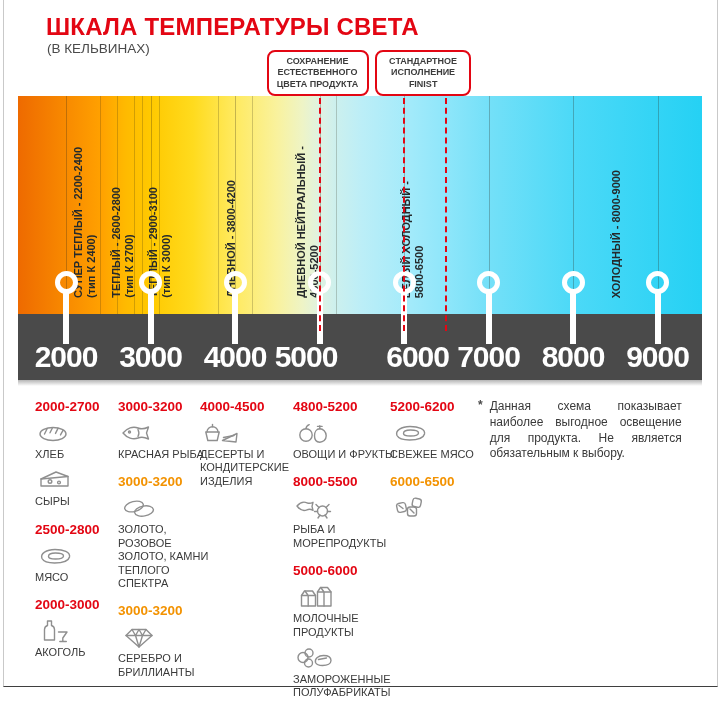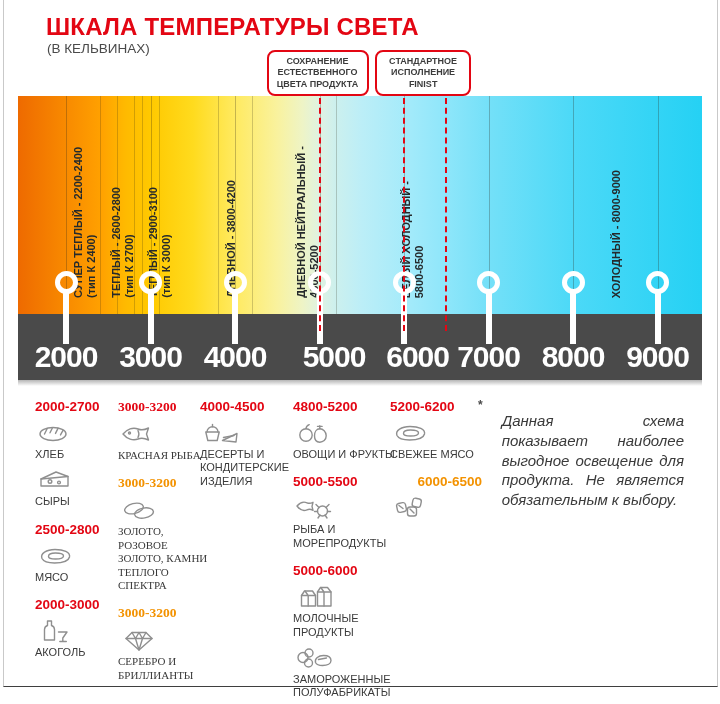--- a/index.html
+++ b/index.html
@@ -46,21 +46,21 @@
   .col{position:absolute;top:0;}
   .grp-hdr{font-size:13.5px;font-weight:bold;margin:13px 0 5px;}
   .grp:first-child .grp-hdr{margin-top:3px;}
   .item{margin:0 0 5px;}
   .item svg{display:block;margin:1px 0 1px 1px;}
   .lbl{font-size:11px;color:#3a3a3a;line-height:1.22;}
 
   
   #note{position:absolute;left:478px;top:399px;width:218px;display:flex;gap:7px;}
   #note .star{font-size:12px;font-weight:bold;color:#4a4a4a;line-height:1.1;}
-  #note p{margin:12px;width:192px;font-size:15px;line-height:1.32;color:#3a3a3a;text-align:justify;font-style:italic;}
+  #note p{margin:0;width:192px;font-size:12px;line-height:1.32;color:#3a3a3a;text-align:justify;}
 
   .hidden-defs{position:absolute;width:0;height:0;overflow:hidden;}
 </style>
 </head>
 <body>
 
 <div id="page">
   <div id="frame"></div>
   <h1 id="title">ШКАЛА ТЕМПЕРАТУРЫ СВЕТА</h1>
   <div id="subtitle">(В КЕЛЬВИНАХ)</div>
@@ -85,21 +85,21 @@
       <div class="ring" style="left: 121px; top: 175px;"></div>
       <div class="stem" style="left: 129.5px; top: 197px; height: 51px;"></div>
       <div class="tickno" style="left: 87.5px;">3000</div>
       <div class="hl" style="left: 217px;"></div>
       <div class="ring" style="left: 205.5px; top: 175px;"></div>
       <div class="stem" style="left: 214px; top: 197px; height: 51px;"></div>
       <div class="tickno" style="left: 172px;">4000</div>
       <div class="hl" style="left: 301.5px;"></div>
       <div class="ring" style="left: 290px; top: 175px;"></div>
       <div class="stem" style="left: 298.5px; top: 197px; height: 51px;"></div>
-      <div class="tickno" style="left: 271px;">5000</div>
+      <div class="tickno" style="left: 243px;">5000</div>
       <div class="hl" style="left: 386px;"></div>
       <div class="ring" style="left: 374.5px; top: 175px;"></div>
       <div class="stem" style="left: 383px; top: 197px; height: 51px;"></div>
       <div class="tickno" style="left: 341px; text-align: right;">6000</div>
       <div class="hl" style="left: 470.5px;"></div>
       <div class="ring" style="left: 459px; top: 175px;"></div>
       <div class="stem" style="left: 467.5px; top: 197px; height: 51px;"></div>
       <div class="tickno" style="left: 425.5px;">7000</div>
       <div class="hl" style="left: 555px;"></div>
       <div class="ring" style="left: 543.5px; top: 175px;"></div>
@@ -166,21 +166,21 @@
         <div class="grp">
           <div class="grp-hdr" style="color: rgb(227, 6, 19);">2000-3000</div>
           <div class="item">
             <svg width="40" height="28" viewBox="0 0 40 28" fill="none" stroke="#8f8f8f" stroke-width="1.4" stroke-linejoin="round" stroke-linecap="round">
               <use href="#sym-bottle-icon"></use>
             </svg>
             <div class="lbl">АКОГОЛЬ</div>
           </div>
         </div>
       </div>
-      <div class="col" style="left: 118px; width: 96px; font-family: Liberation Serif, serif;">
+      <div class="col" style="left: 118px; width: 96px;">
         <div class="grp">
           <div class="grp-hdr" style="color: rgb(227, 6, 19);">3000-3200</div>
           <div class="item">
             <svg width="40" height="28" viewBox="0 0 40 28" fill="none" stroke="#8f8f8f" stroke-width="1.4" stroke-linejoin="round" stroke-linecap="round">
               <use href="#sym-fish-icon"></use>
             </svg>
             <div class="lbl">КРАСНАЯ РЫБА</div>
           </div>
         </div>
         <div class="grp">
@@ -217,21 +217,21 @@
         <div class="grp">
           <div class="grp-hdr" style="color: rgb(227, 6, 19);">4800-5200</div>
           <div class="item">
             <svg width="40" height="28" viewBox="0 0 40 28" fill="none" stroke="#8f8f8f" stroke-width="1.4" stroke-linejoin="round" stroke-linecap="round">
               <use href="#sym-fruits-icon"></use>
             </svg>
             <div class="lbl">ОВОЩИ И ФРУКТЫ</div>
           </div>
         </div>
         <div class="grp">
-          <div class="grp-hdr" style="color: rgb(227, 6, 19);">5000-5500</div>
+          <div class="grp-hdr" style="color: rgb(227, 6, 19);">8000-5500</div>
           <div class="item">
             <svg width="40" height="28" viewBox="0 0 40 28" fill="none" stroke="#8f8f8f" stroke-width="1.4" stroke-linejoin="round" stroke-linecap="round">
               <use href="#sym-seafood-icon"></use>
             </svg>
             <div class="lbl">РЫБА И МОРЕПРОДУКТЫ</div>
           </div>
         </div>
         <div class="grp">
           <div class="grp-hdr" style="color: rgb(227, 6, 19);">5000-6000</div>
           <div class="item">
@@ -252,21 +252,21 @@
         <div class="grp">
           <div class="grp-hdr" style="color: rgb(227, 6, 19);">5200-6200</div>
           <div class="item">
             <svg width="40" height="28" viewBox="0 0 40 28" fill="none" stroke="#8f8f8f" stroke-width="1.4" stroke-linejoin="round" stroke-linecap="round">
               <use href="#sym-fresh-meat-icon"></use>
             </svg>
             <div class="lbl">СВЕЖЕЕ МЯСО</div>
           </div>
         </div>
         <div class="grp">
-          <div class="grp-hdr" style="color: rgb(243, 146, 0); text-align: right;">6000-6500</div>
+          <div class="grp-hdr" style="color: rgb(243, 146, 0);">6000-6500</div>
           <div class="item">
             <svg width="40" height="28" viewBox="0 0 40 28" fill="none" stroke="#8f8f8f" stroke-width="1.4" stroke-linejoin="round" stroke-linecap="round">
               <use href="#sym-ice-icon"></use>
             </svg>
           </div>
         </div>
       </div>
     </div>
 
   <div id="note">

